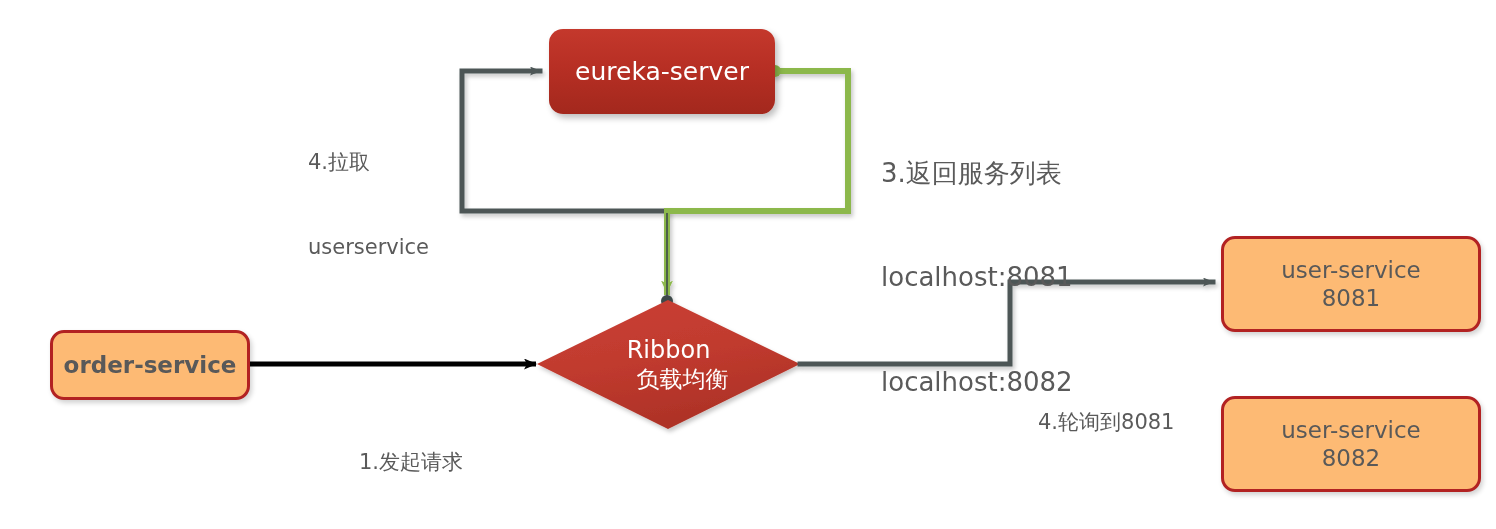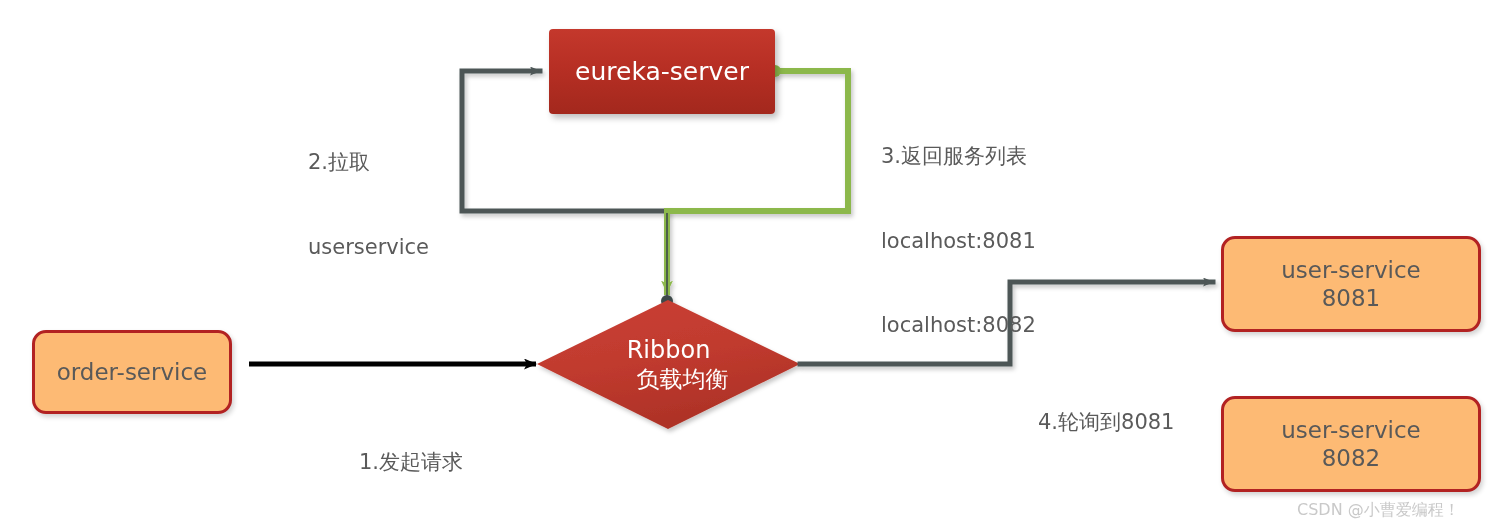--- a/index.html
+++ b/index.html
@@ -38,21 +38,21 @@
     border-radius: 14px;
     color: #595959;
     box-shadow: 2px 3px 5px rgba(0,0,0,0.18);
   }
   .svc-box .line {
     display: block;
     line-height: 1.22;
   }
   .eureka-box {
     background: linear-gradient(180deg, #C4382C 0%, #B72F24 45%, #A3281D 100%);
-    border-radius: 4px;
+    border-radius: 14px;
     color: #ffffff;
     box-shadow: 3px 4px 6px rgba(0,0,0,0.25);
   }
   .diamond-wrap {
     position: absolute;
   }
   .diamond-label {
     position: absolute;
     left: 0;
     top: 0;
@@ -125,21 +125,21 @@
 
     <g filter="url(#soft-shadow)">
       <path d="M800,364 L1010,364 L1010,282 L1213,282" fill="none" stroke="#4D5656" stroke-width="5" stroke-linecap="square" stroke-linejoin="miter" marker-end="url(#arrow-gray)"></path>
     </g>
   </svg>
 
   <div class="node eureka-box" style="left:549px; top:29px; width:226px; height:85px; font-size:25px;">
     <span>eureka-server</span>
   </div>
 
-  <div class="node svc-box" style="left:32px; top:330px; width:200px; height:84px; font-size:23px;">
+  <div class="node svc-box" style="left:50px; top:330px; width:200px; height:70px; font-size:23px;font-weight:bold;">
     <span>order-service</span>
   </div>
 
   <div class="diamond-wrap" style="left:537px; top:300px; width:263px; height:129px;">
     <div class="diamond-label">
       <span style="font-size:24px;">Ribbon</span>
       <span style="font-size:23px;margin-left:28px;">负载均衡</span>
     </div>
   </div>
 
@@ -147,34 +147,33 @@
     <span class="line">user-service</span>
     <span class="line">8081</span>
   </div>
 
   <div class="node svc-box" style="left:1221px; top:396px; width:260px; height:96px; font-size:23px; flex-direction:column;">
     <span class="line">user-service</span>
     <span class="line">8082</span>
   </div>
 
   <div class="edge-label" style="left:308px; top:92px; font-size:21px; text-align:left;">
-    <div>2.拉取</div>
+    <div>4.拉取</div>
     <div>userservice</div>
   </div>
 
-  <div class="edge-label" style="left:881px; top:86px; font-size:21px; text-align:left;">
+  <div class="edge-label" style="left:881px; top:86px; font-size:26px; text-align:left;">
     <div>3.返回服务列表</div>
     <div>localhost:8081</div>
     <div>localhost:8082</div>
   </div>
 
   <div class="edge-label" style="left:275px; top:392px; width:272px; font-size:21px; text-align:center;">
     <div>1.发起请求</div>
     
   </div>
 
   <div class="edge-label" style="left:1038px; top:352px; font-size:21px; text-align:left;">
     <div>4.轮询到8081</div>
   </div>
 
-  <div class="watermark" style="left:1297px; top:500px; font-size:16px;">CSDN @小曹爱编程！</div>
 
 </div>
 
 </body></html>

